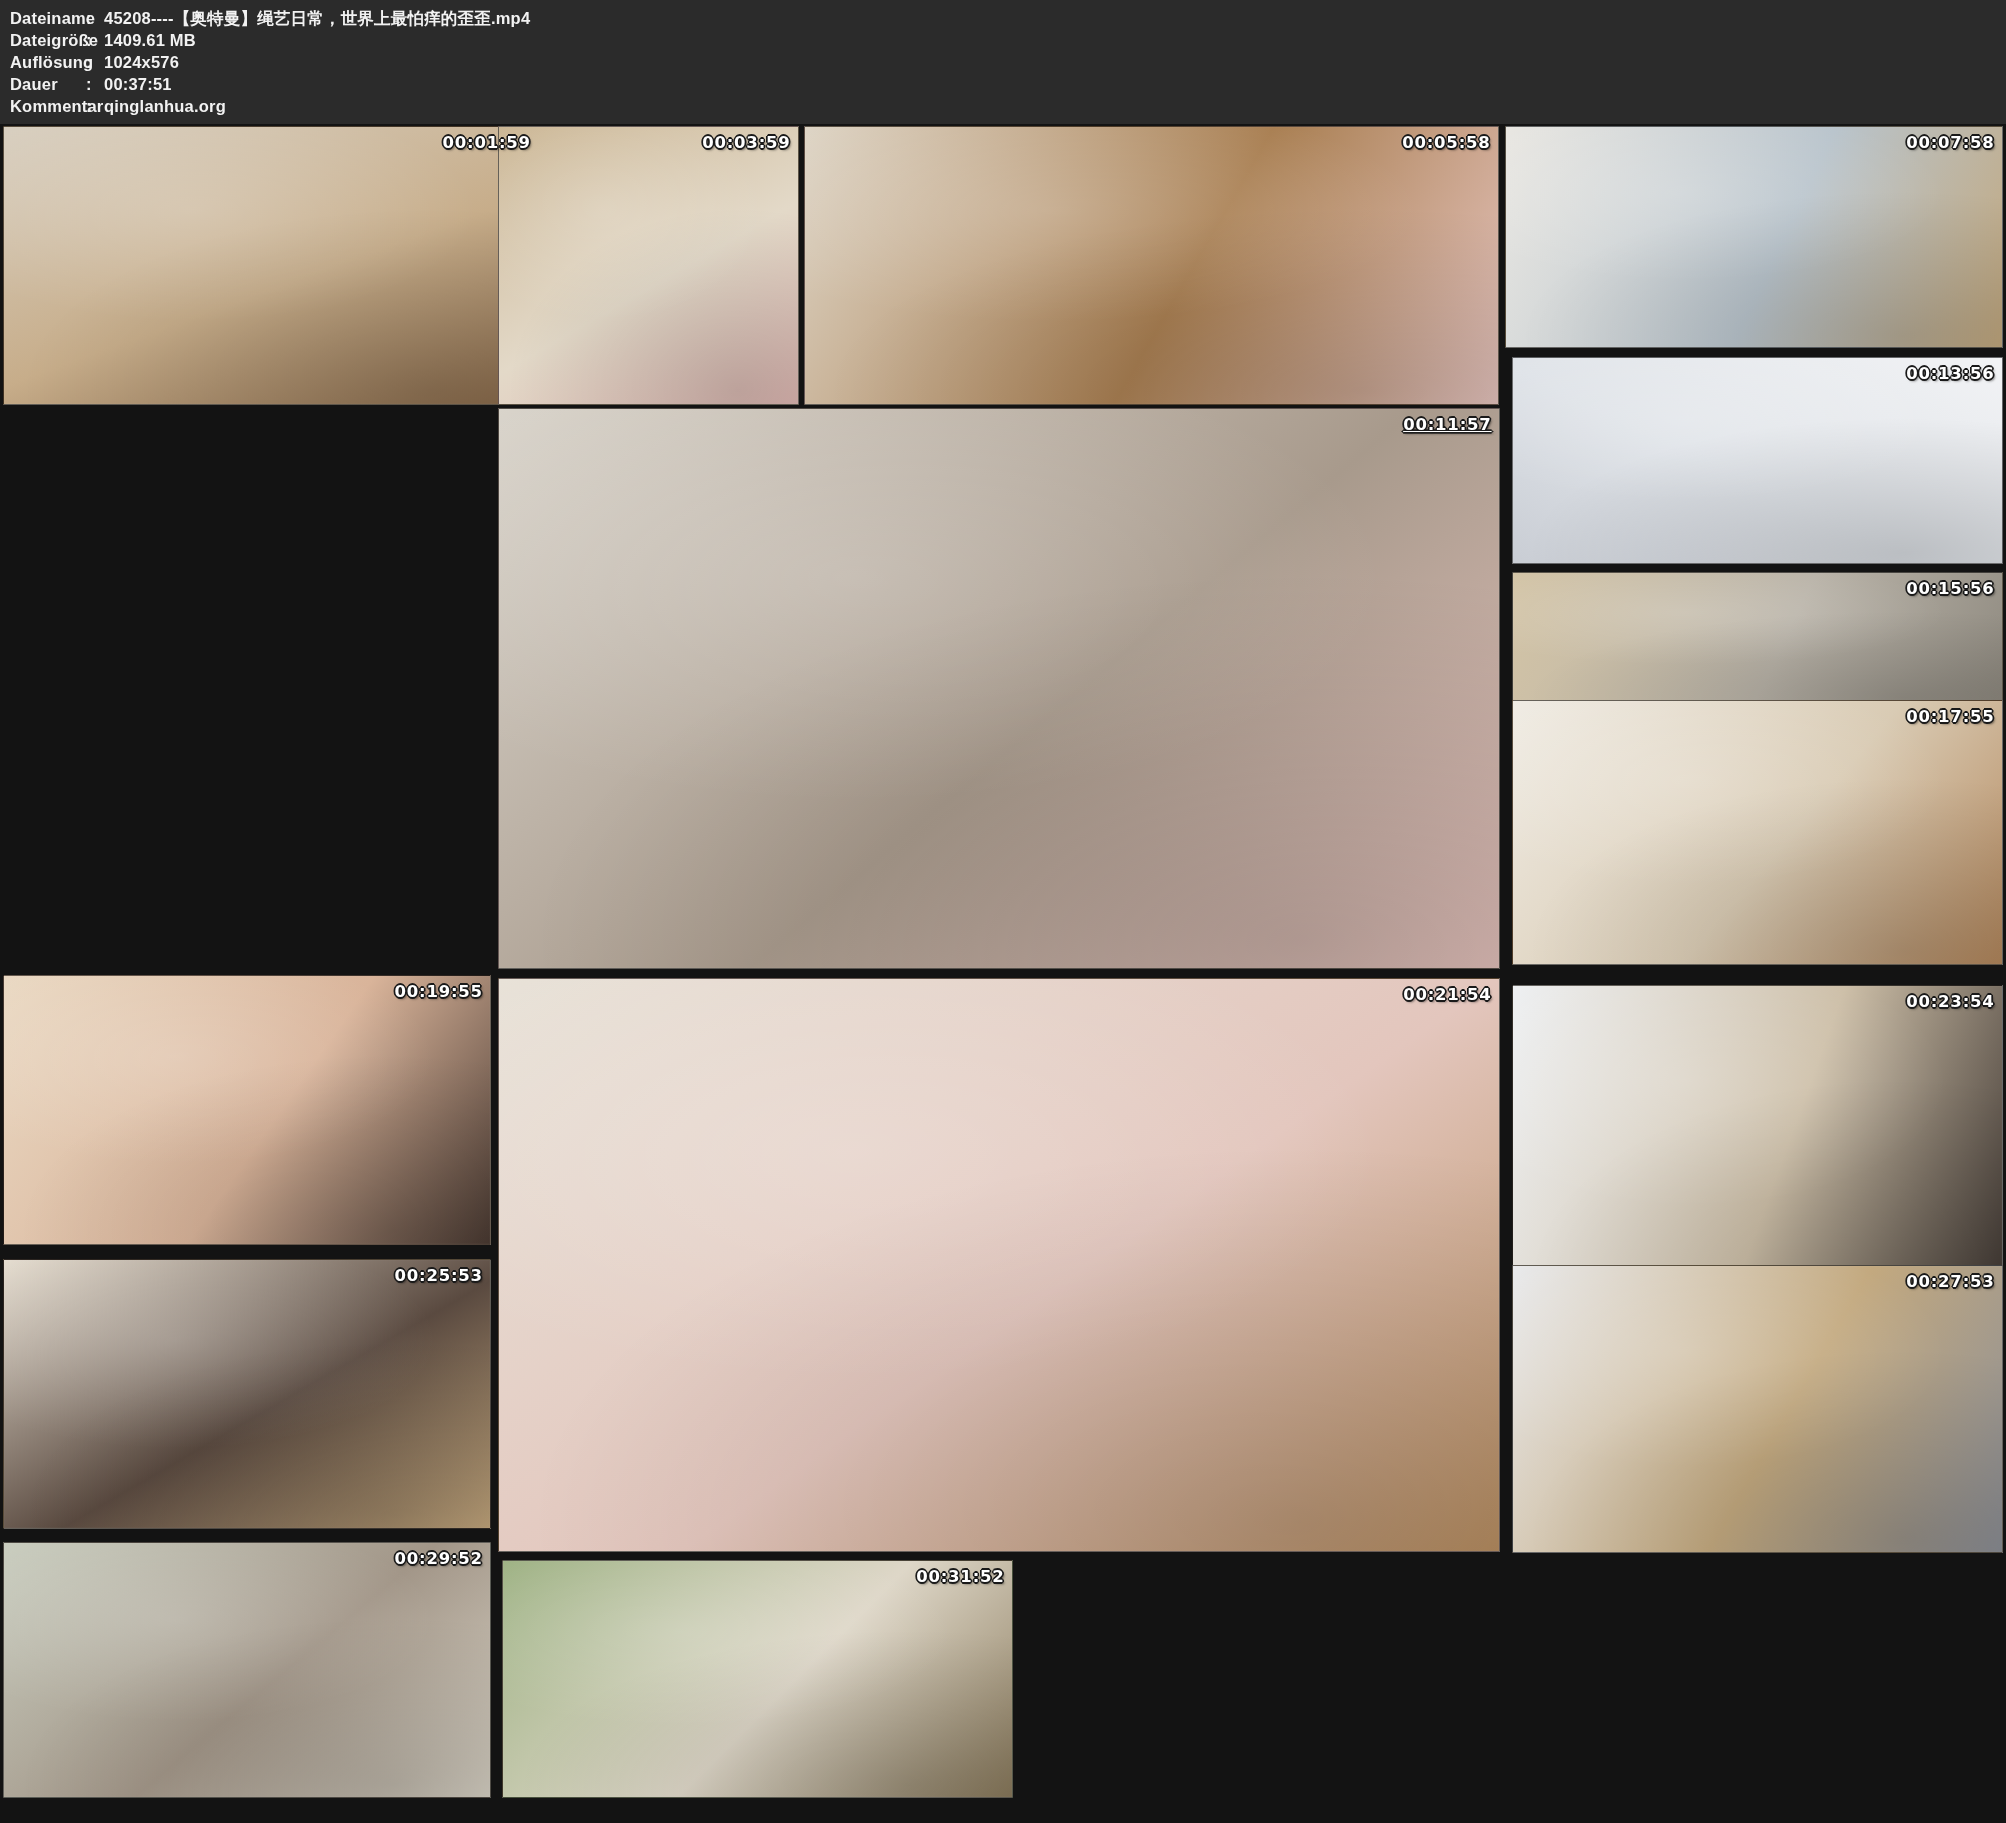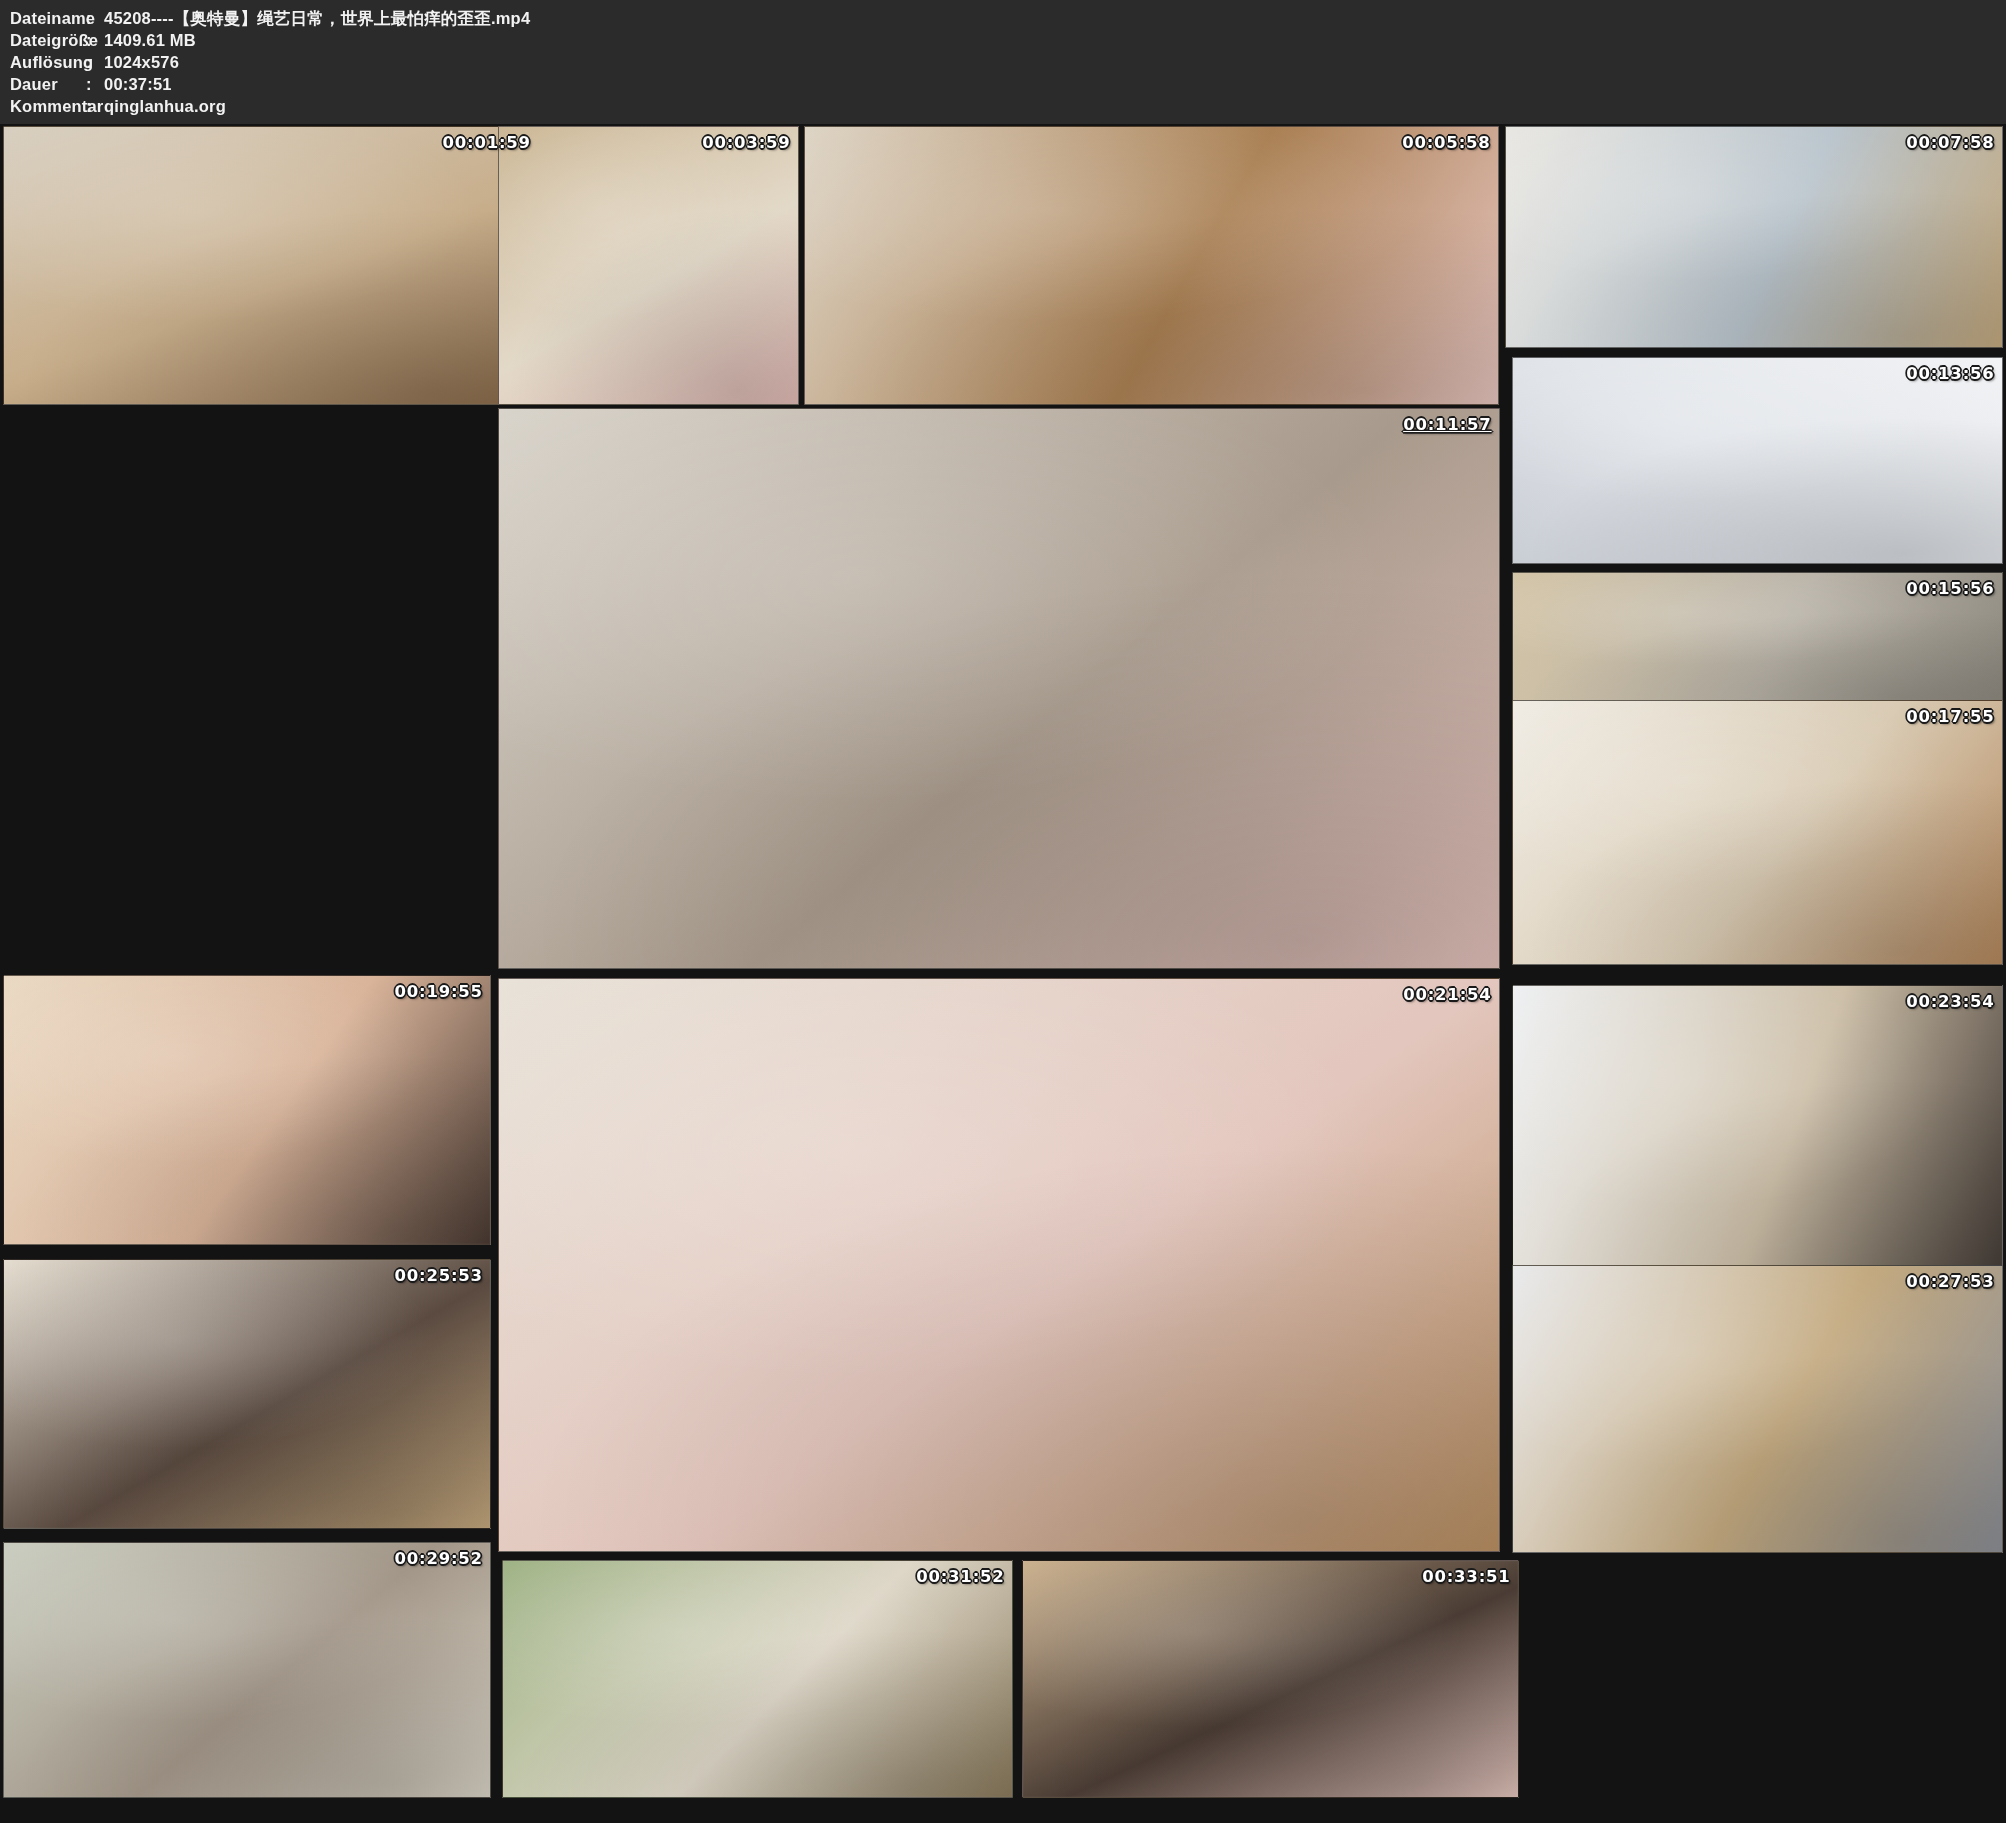--- a/index.html
+++ b/index.html
@@ -100,23 +100,20 @@
       </div>
       <div class="tile" style="left: 1512px; top: 1265px; width: 491px; height: 288px; background: linear-gradient(120deg, rgb(233, 234, 236) 0%, rgb(195, 169, 127) 55%, rgb(140, 143, 150) 100%); padding-left: 48px;">
         <span class="ts" style="color: rgb(255, 255, 255);">00:27:53</span>
       </div>
       <div class="tile" style="left: 3.3px; top: 1542px; width: 488px; height: 256px; background: linear-gradient(140deg, rgb(201, 205, 191) 0%, rgb(162, 150, 136) 55%, rgb(217, 211, 198) 100%);">
         <span class="ts" style="color: rgb(255, 255, 255);">00:29:52</span>
       </div>
       <div class="tile" style="left: 502px; top: 1560px; width: 511px; height: 238px; background: linear-gradient(135deg, rgb(158, 178, 132) 0%, rgb(222, 215, 200) 55%, rgb(138, 122, 92) 100%);">
         <span class="ts" style="color: rgb(255, 255, 255);">00:31:52</span>
       </div>
-      <div class="tile" style="left: 1022px; top: 1560px; width: 497px; height: 238px; background: linear-gradient(155deg, rgb(203, 177, 142) 0%, rgb(74, 60, 52) 55%, rgb(226, 196, 188) 100%);">
-        <span class="ts" style="color: rgb(255, 255, 255);">00:33:51</span>
-      </div>
     </div>
 
   <div class="meta-header" style="background: rgb(43, 43, 43); color: rgb(242, 242, 242);">
     <div class="meta-row">
       <span class="meta-label">Dateiname</span>
       <span class="meta-colon">:</span>
       <span class="meta-value">45208----【奥特曼】绳艺日常，世界上最怕痒的歪歪.mp4</span>
     </div>
     <div class="meta-row">
       <span class="meta-label">Dateigröße</span>

